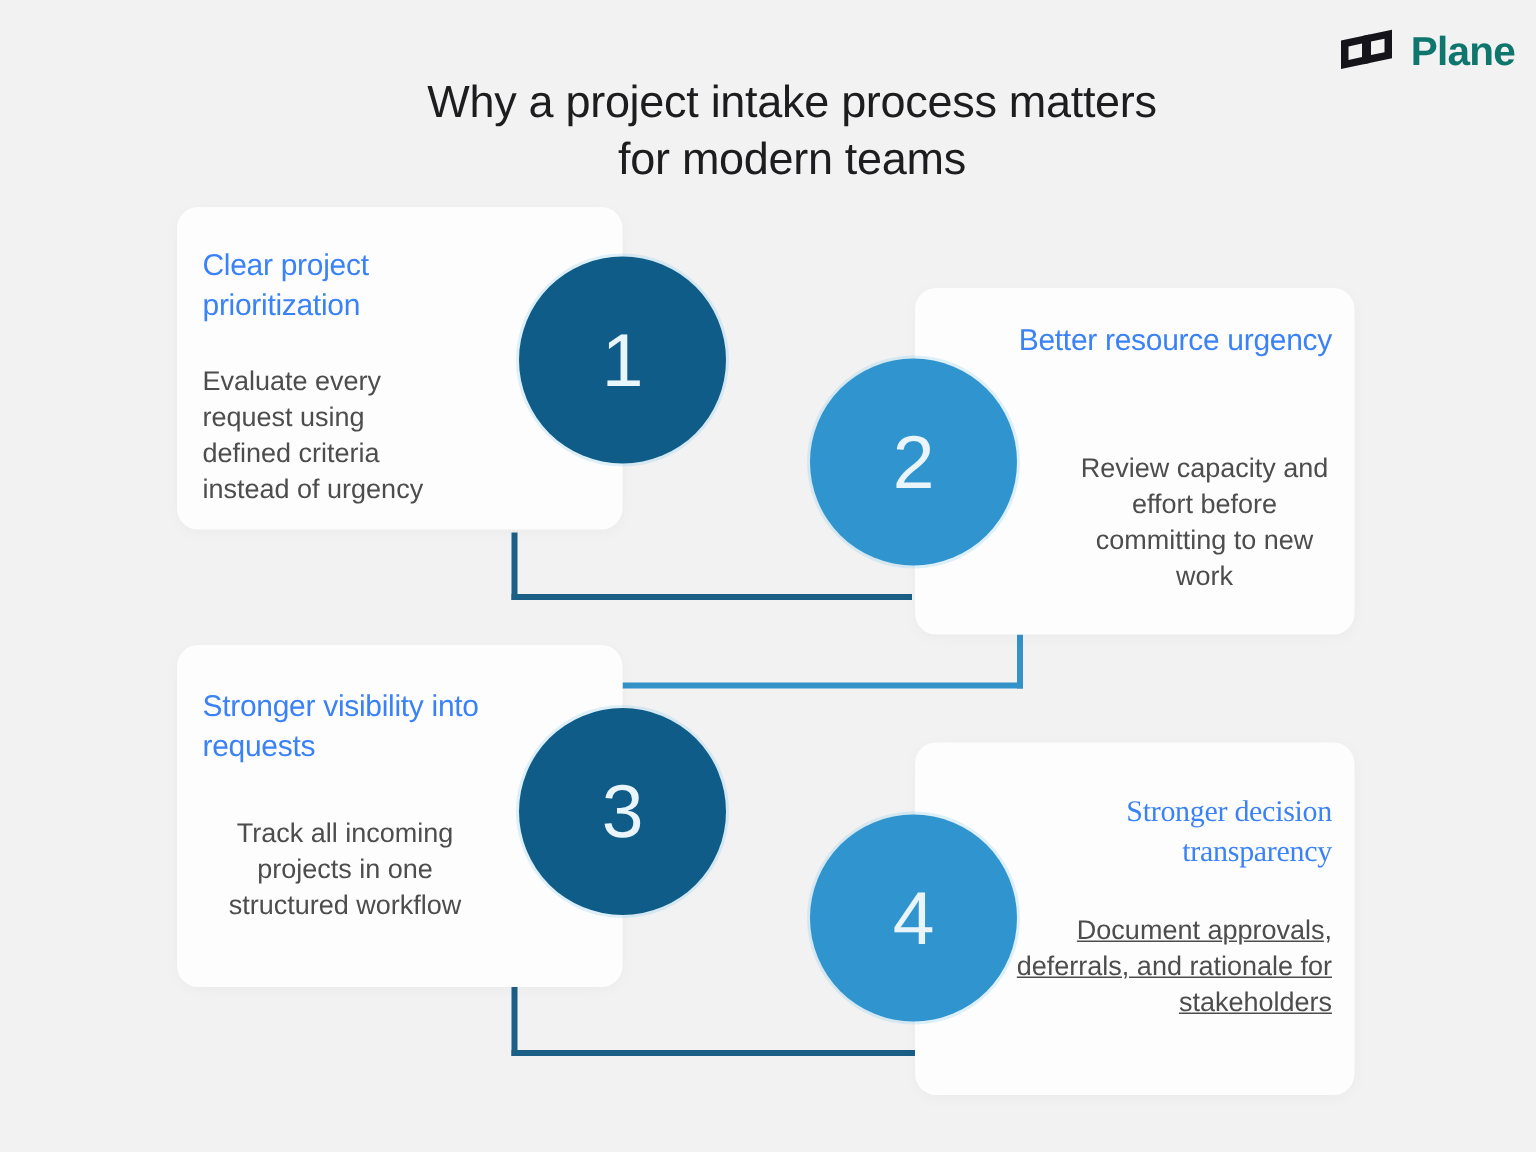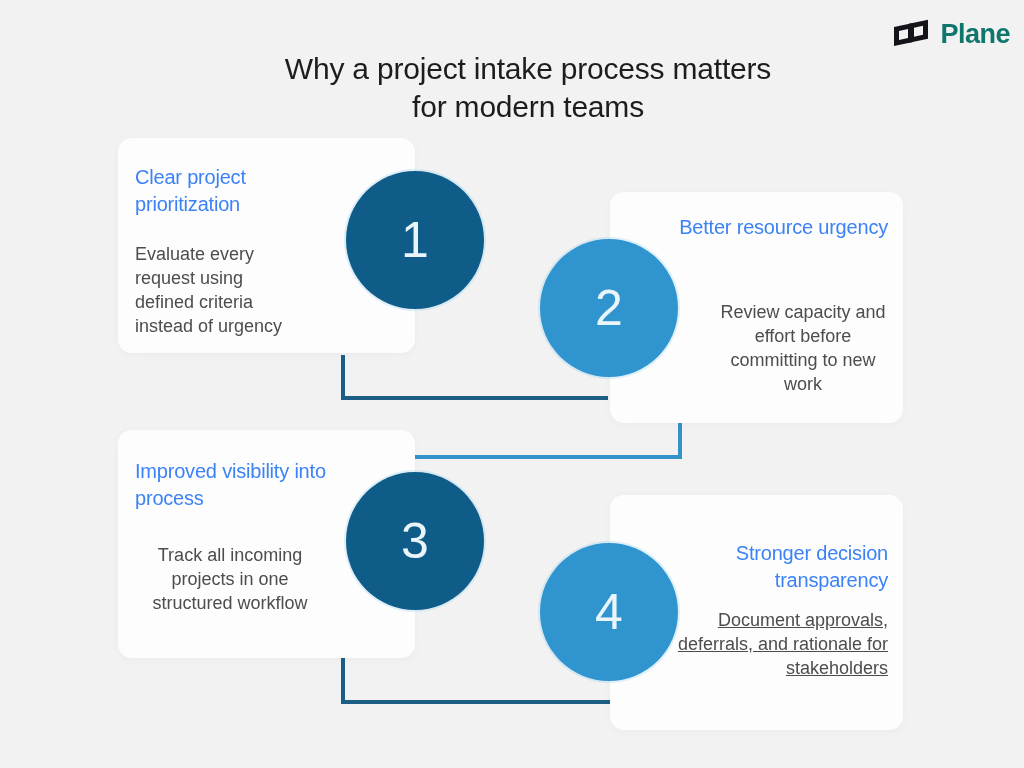--- a/index.html
+++ b/index.html
@@ -71,21 +71,21 @@
     line-height: 24px;
     font-weight: 400;
     color: #4d4d4d;
   }
   .card1 .heading { left: 17px; top: 26px; width: 165px; text-align: left; }
   .card1 .body    { left: 17px; top: 104px; width: 172px; text-align: left; }
   .card2 .heading { right: 15px; top: 22px; width: 215px; text-align: right; }
   .card2 .body    { right: 15px; top: 108px; width: 170px; text-align: center; }
   .card3 .heading { left: 17px; top: 28px; width: 245px; text-align: left; }
   .card3 .body    { left: 17px; top: 113px; width: 190px; text-align: center; }
-  .card4 .heading { right: 15px; top: 45px; width: 230px; text-align: right; }
+  .card4 .heading { right: 15px; top: 33px; width: 230px; text-align: right; font-family: Liberation Serif, serif; }
   .card4 .body    { right: 15px; top: 113px; width: 235px; text-align: right; text-decoration: underline; }
 
   
   .circle {
     position: absolute;
     width: 138px;
     height: 138px;
     border-radius: 50%;
     display: flex;
     align-items: center;
@@ -143,21 +143,21 @@
     <div class="heading">Clear project prioritization</div>
     <div class="body">Evaluate every request using defined criteria instead of urgency</div>
   </div>
 
   <div class="card card2">
     <div class="heading">Better resource urgency</div>
     <div class="body">Review capacity and effort before committing to new work</div>
   </div>
 
   <div class="card card3">
-    <div class="heading">Improved visibility into process</div>
+    <div class="heading">Stronger visibility into requests</div>
     <div class="body">Track all incoming projects in one structured workflow</div>
   </div>
 
   <div class="card card4">
     <div class="heading">Stronger decision transparency</div>
     <div class="body">Document approvals, deferrals, and rationale for stakeholders</div>
   </div>
 
   <div class="circle circle1" style="background-color: rgb(14, 92, 135);">
     <span class="num">1</span>

